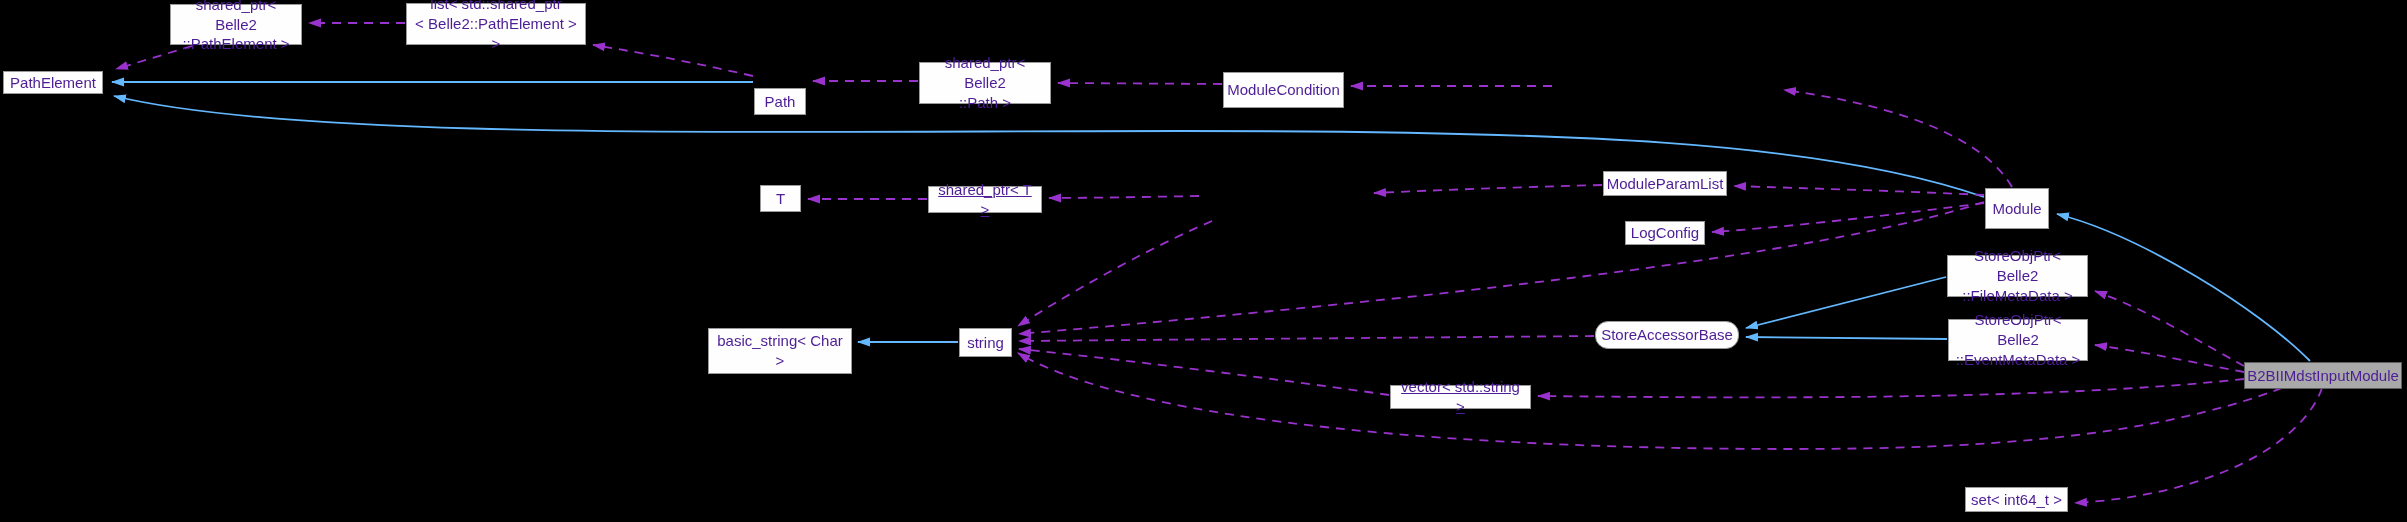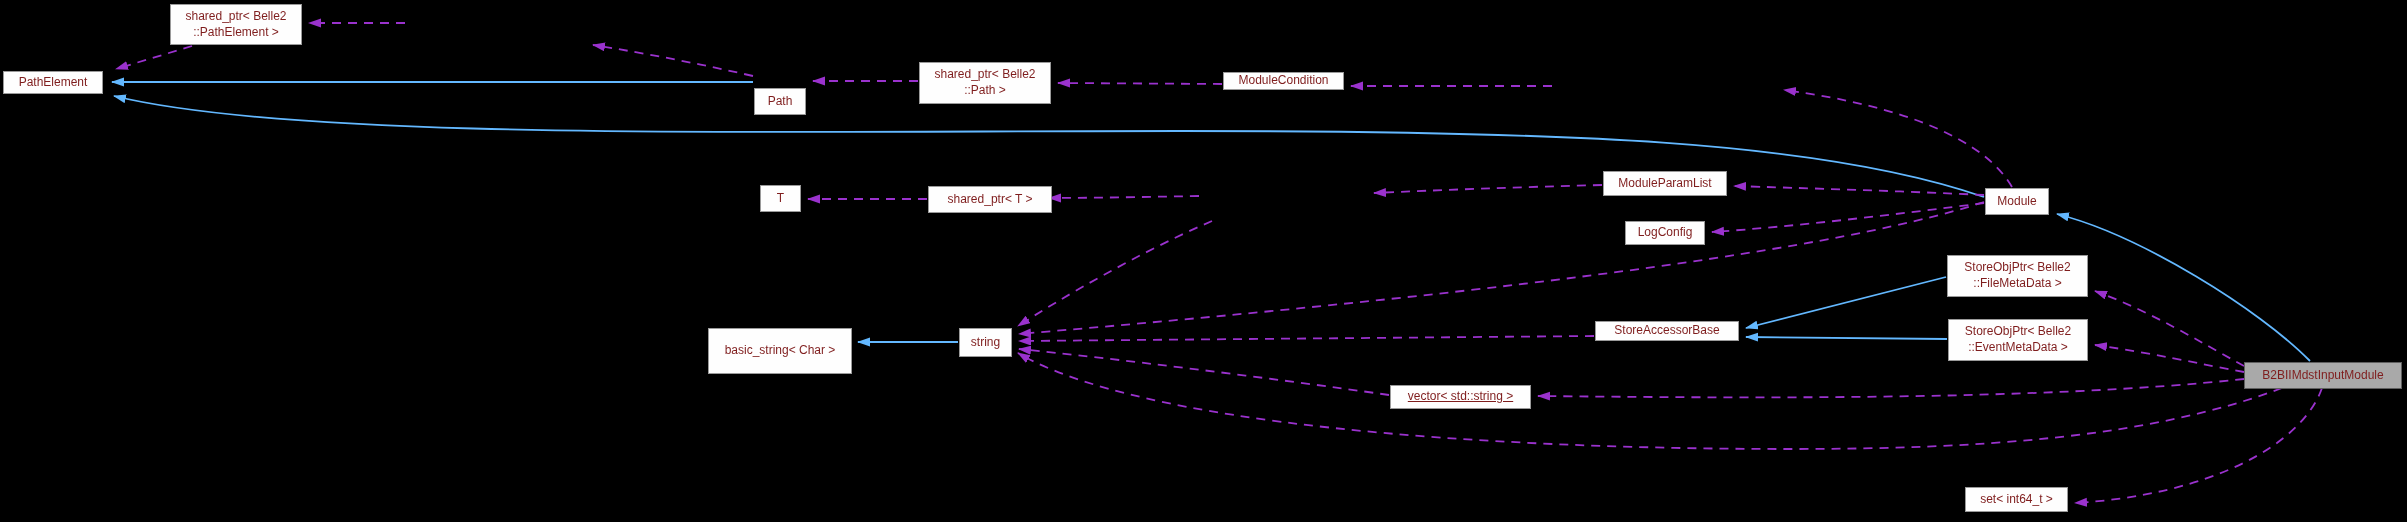--- a/index.html
+++ b/index.html
@@ -18,22 +18,22 @@
   #edges {
     position: absolute;
     left: 0; top: 0;
     width: 2407px; height: 522px;
   }
   .node {
     position: absolute;
     box-sizing: border-box;
     background: #fefefe;
     border: 1px solid #9a9a9a;
-    color: #7f1d1d;
-    font-size: 12px;
+    color: #4c1d95;
+    font-size: 15px;
     line-height: 1.32;
     display: flex;
     align-items: center;
     justify-content: center;
     text-align: center;
     white-space: pre-line;
     padding: 1px 4px;
     cursor: pointer;
   }
   .node.main {
@@ -93,51 +93,53 @@
     <path class="edge-dashed" stroke="#9a32cd" marker-end="url(#arrowPurple)" d="M 2244 379 C 2040 401, 1740 398, 1538 396"></path>
     <path class="edge-dashed" stroke="#9a32cd" marker-end="url(#arrowPurple)" d="M 2282 388 C 2150 438, 1980 449, 1790 449 C 1480 449, 1140 425, 1018 353"></path>
     <path class="edge-dashed" stroke="#9a32cd" marker-end="url(#arrowPurple)" d="M 2322 388 C 2302 445, 2210 495, 2075 503"></path>
   </svg>
 
   <div class="node" style="left:3px;   top:71px;  width:100px; height:23px;">PathElement</div>
 
   <div class="node" style="left:170px; top:4px;   width:132px; height:41px;">shared_ptr&lt; Belle2
 ::PathElement &gt;</div>
 
+  <div class="node" style="left:406px; top:3px;   width:180px; height:42px;">list&lt; std::shared_ptr
+&lt; Belle2::PathElement &gt; &gt;</div>
 
   <div class="node" style="left:754px; top:69px;  width:52px;  height:27px;margin-top:19px;">Path</div>
 
   <div class="node" style="left:919px; top:62px;  width:132px; height:42px;">shared_ptr&lt; Belle2
 ::Path &gt;</div>
 
-  <div class="node" style="left:1223px; top:72px; width:121px; height:18px;">ModuleCondition</div>
+  <div class="node" style="left:1223px; top:72px; width:121px; height:36px;">ModuleCondition</div>
 
 
   <div class="node" style="left:760px; top:185px; width:41px;  height:27px;">T</div>
 
-  <div class="node" style="left:928px; top:186px; width:124px; height:27px;">shared_ptr&lt; T &gt;</div>
+  <div class="node" style="left:928px; top:186px; width:114px; height:27px;text-decoration:underline;">shared_ptr&lt; T &gt;</div>
 
 
   <div class="node" style="left:1603px; top:171px; width:124px; height:25px;">ModuleParamList</div>
 
   <div class="node" style="left:1625px; top:221px; width:80px; height:24px;">LogConfig</div>
 
-  <div class="node" style="left:1985px; top:188px; width:64px; height:27px;">Module</div>
+  <div class="node" style="left:1985px; top:188px; width:64px; height:41px;">Module</div>
 
   <div class="node" style="left:1947px; top:255px; width:141px; height:42px;">StoreObjPtr&lt; Belle2
 ::FileMetaData &gt;</div>
 
   <div class="node" style="left:1948px; top:319px; width:140px; height:42px;">StoreObjPtr&lt; Belle2
 ::EventMetaData &gt;</div>
 
   <div class="node" style="left:708px; top:328px; width:144px; height:46px;">basic_string&lt; Char &gt;</div>
 
   <div class="node" style="left:959px; top:328px; width:53px; height:29px;">string</div>
 
-  <div class="node" style="left:1595px; top:321px; width:144px; height:20px;">StoreAccessorBase</div>
+  <div class="node" style="left:1595px; top:321px; width:144px; height:28px;border-radius:13px;">StoreAccessorBase</div>
 
   <div class="node" style="left:1390px; top:385px; width:141px; height:24px;text-decoration:underline;">vector&lt; std::string &gt;</div>
 
   <div class="node main" style="left:2244px; top:362px; width:158px; height:27px;">B2BIIMdstInputModule</div>
 
   <div class="node" style="left:1965px; top:487px; width:103px; height:25px;">set&lt; int64_t &gt;</div>
 
 </div>
 
 </body></html>

